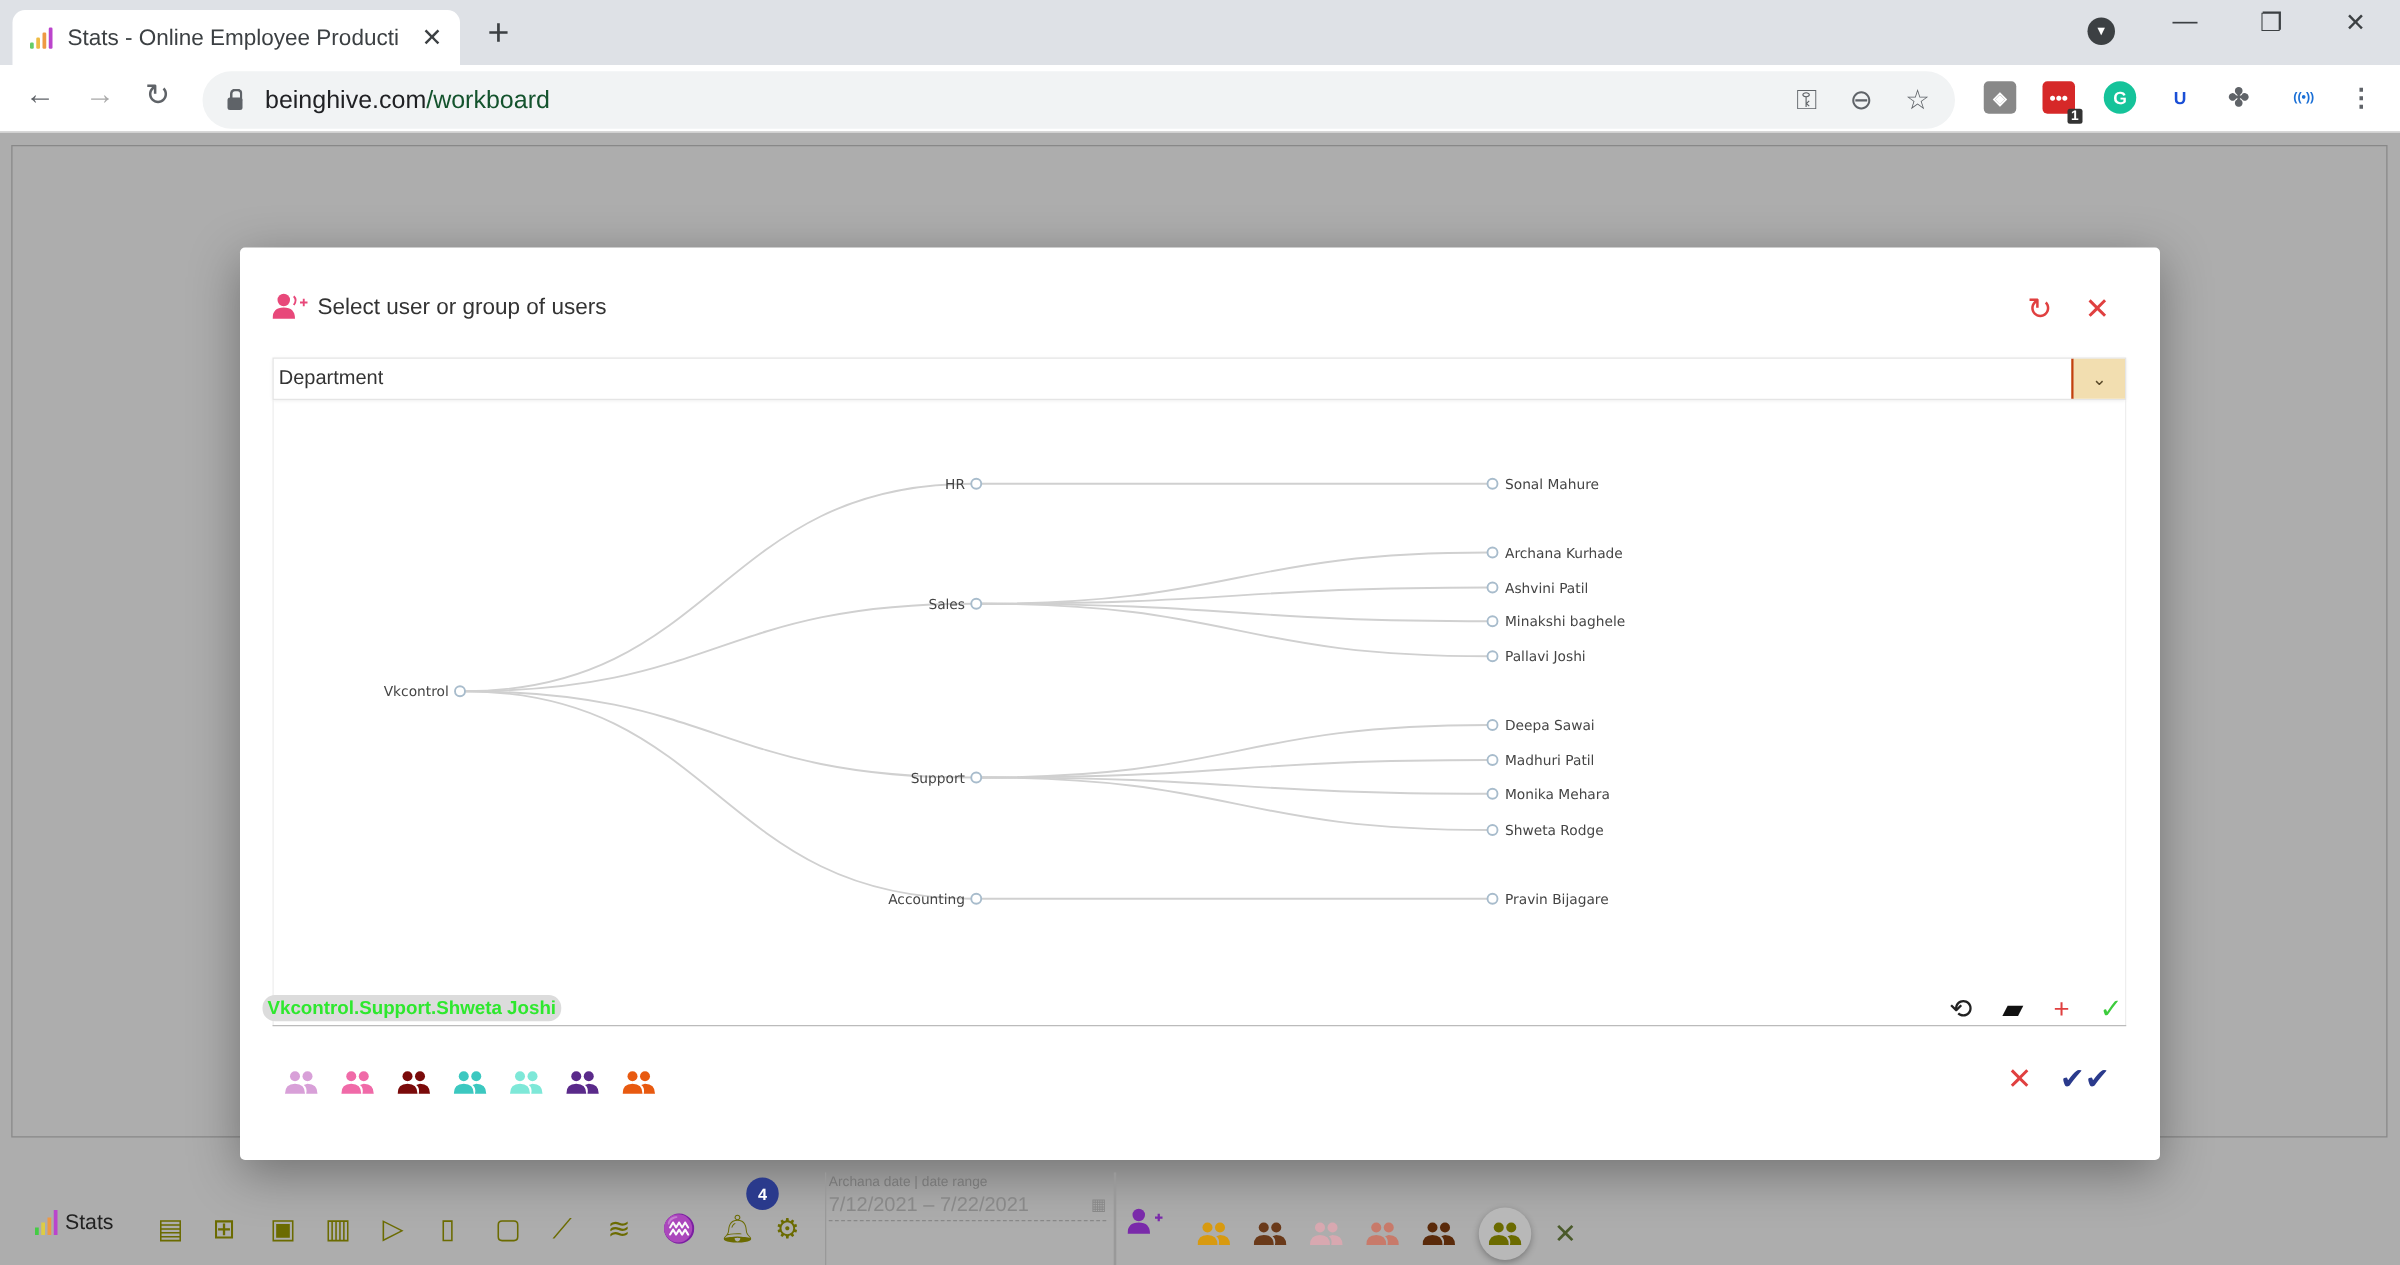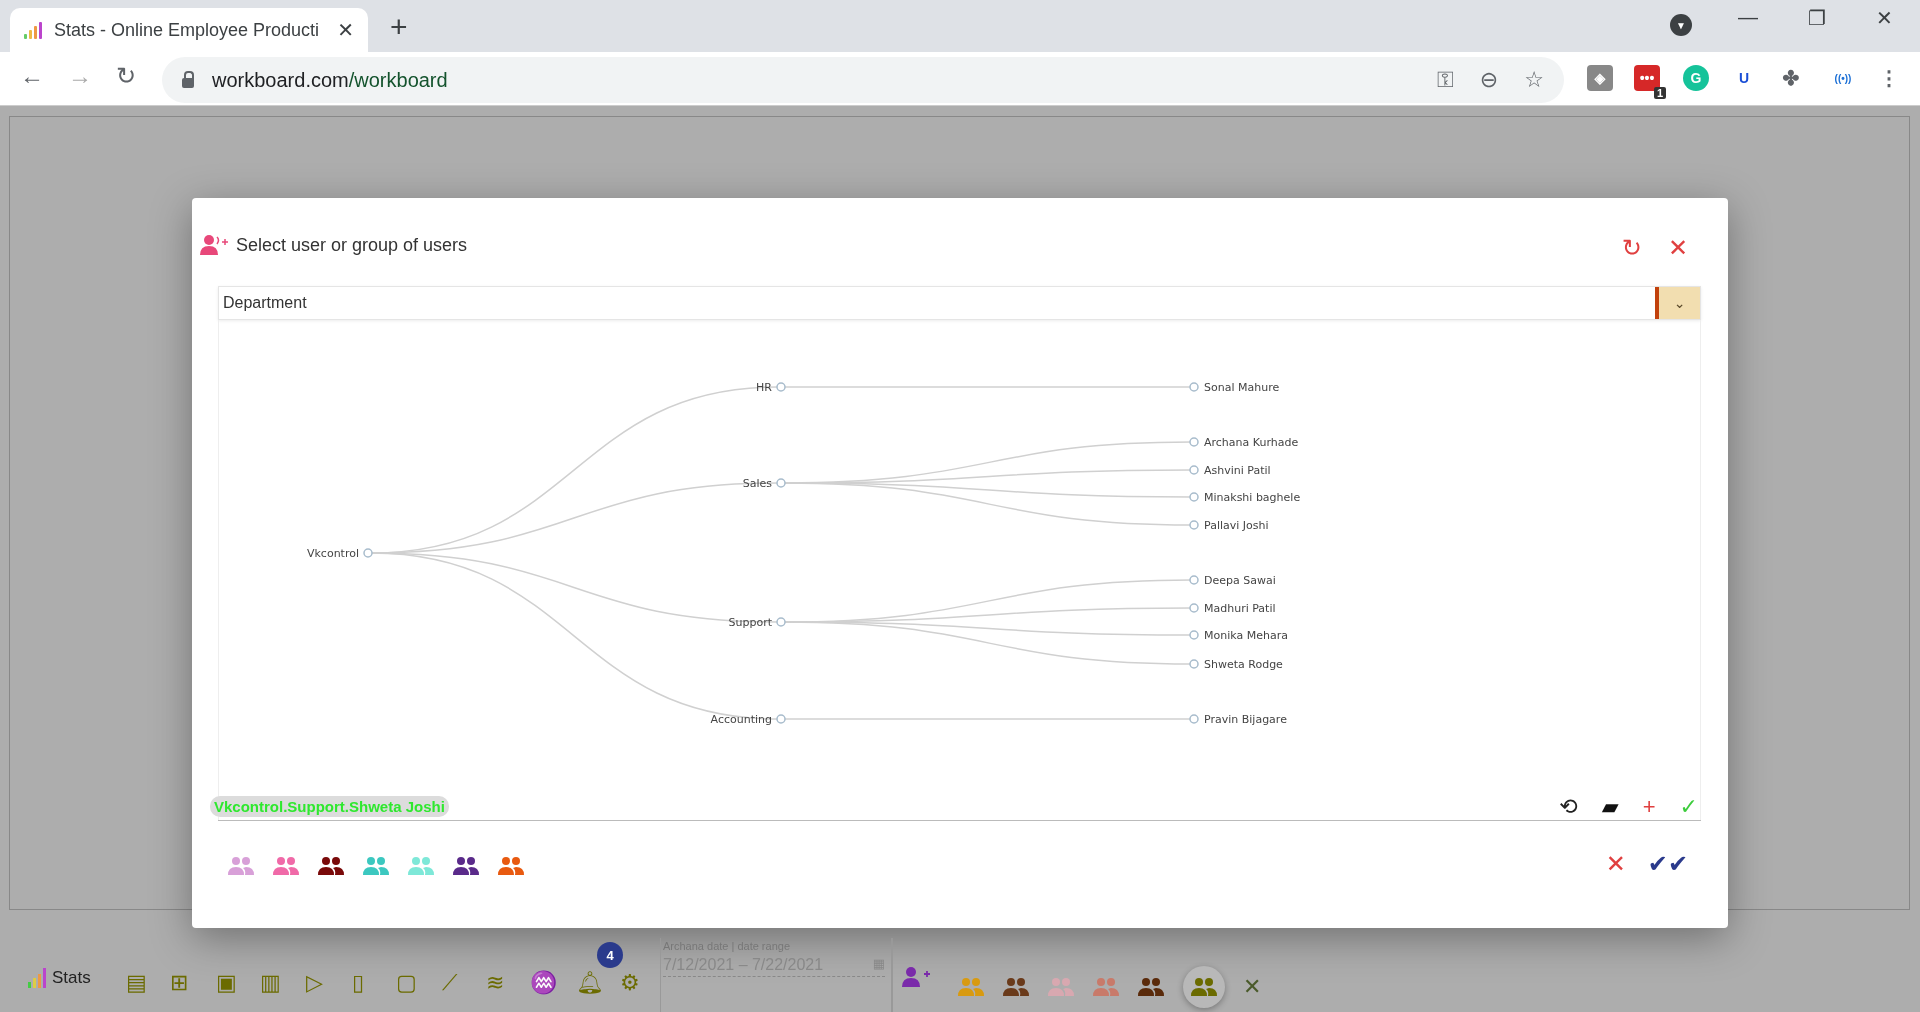--- a/index.html
+++ b/index.html
@@ -19,25 +19,25 @@
   .omnibox { position: absolute; left: 162px; top: 5px; width: 1402px; height: 46px; background: #f1f3f4; border-radius: 23px; display: flex; align-items: center; padding-left: 20px; }
   .lock { width: 12px; height: 10px; background: #5f6368; border-radius: 2px; position: relative; margin-right: 18px; margin-top: 6px; }
   .lock::before { content: ""; position: absolute; left: 2px; top: -7px; width: 6px; height: 8px; border: 2px solid #5f6368; border-bottom: none; border-radius: 4px 4px 0 0; }
   .url-host { font-size: 20px; color: #202124; }
   .url-path { font-size: 20px; color: #14532d; }
   .omni-icons { position: absolute; right: 20px; top: 10px; display: flex; gap: 26px; font-size: 22px; color: #5f6368; }
   .ext { position: absolute; top: 13px; width: 26px; height: 26px; border-radius: 4px; display:flex; align-items:center; justify-content:center; font-size: 14px; color:#fff; font-weight: bold; }
   
   .page-frame { position: absolute; left: 9px; top: 116px; width: 1901px; height: 794px; border: 1px solid #888; background: #adadad; }
   .modal { position: absolute; left: 192px; top: 198px; width: 1536px; height: 730px; background: #fff; border-radius: 4px; box-shadow: 0 10px 40px rgba(0,0,0,0.35); }
-  .modal-title { position: absolute; left: 8px; top: 36px; display: flex; align-items: center; gap: 6px; font-size: 18px; color: #333; }
+  .modal-title { position: absolute; left: 26px; top: 36px; display: flex; align-items: center; gap: 6px; font-size: 18px; color: #333; }
   .modal-actions { position: absolute; right: 40px; top: 38px; display: flex; gap: 26px; }
   .icon-btn { color: #e04040; font-size: 24px; cursor: pointer; line-height: 1; }
   .header-row { position: absolute; left: 26px; top: 88px; width: 1483px; height: 34px; border: 1px solid #e5e5e5; display: flex; box-shadow: 0 1px 3px rgba(0,0,0,0.08); }
-  .header-cell { flex: 1; font-size: 16px; color: #333; display: flex; align-items: center; padding-left: 4px; border-right: 4px solid #c2410c; text-align: right; }
+  .header-cell { flex: 1; font-size: 16px; color: #333; display: flex; align-items: center; padding-left: 4px; border-right: 2px solid #c2410c; text-align: right; }
   .header-dd { width: 41px; background: #f2deb0; display: flex; align-items: center; justify-content: center; color: #5a4a2a; font-size: 14px; }
   .tree-area { position: absolute; left: 26px; top: 122px; width: 1483px; height: 500px; border-left: 1px solid #eee; border-right: 1px solid #eee; }
   .tree-area svg text { font-family: "DejaVu Sans", sans-serif; font-size: 11px; fill: #444; }
   .tree-bottom-line { position: absolute; left: 26px; top: 622px; width: 1483px; height: 1px; background: #bbb; }
   .selected-path { position: absolute; left: 18px; top: 598px; background: #dcdcdc; border-radius: 10px; padding: 2px 4px; font-size: 15px; font-weight: bold; color: #2ee82e; }
   .tree-tools { position: absolute; right: 30px; top: 598px; display: flex; gap: 24px; align-items: center; }
   .tree-tools span { font-size: 22px; line-height: 1; }
   .group-icons { position: absolute; left: 36px; top: 658px; display: flex; gap: 18px; }
   .footer-actions { position: absolute; right: 40px; top: 654px; display: flex; gap: 22px; }
   
@@ -68,21 +68,21 @@
   <span class="win-ctrl" style="left:1808px;">❐</span>
   <span class="win-ctrl" style="left:1876px;">✕</span>
 </div>
 
 <div class="toolbar">
   <span class="nav-btn" style="left:20px;">←</span>
   <span class="nav-btn" style="left:68px;color:#aaa;">→</span>
   <span class="nav-btn" style="left:116px;">↻</span>
   <div class="omnibox">
     <div class="lock"></div>
-    <span class="url-host">workboard.com</span>
+    <span class="url-host">beinghive.com</span>
       <span class="url-path">/workboard</span>
     <div class="omni-icons">
       <span>⚿</span>
       <span>⊖</span>
       <span>☆</span>
     </div>
   </div>
   <div class="ext" style="left:1587px;background:#888;">◈</div>
   <div class="ext" style="left:1634px;background:#d62828;">•••<span style="position:absolute;right:-6px;bottom:-8px;background:#333;font-size:11px;padding:0 3px;border-radius:2px;">1</span></div>
   <div class="ext" style="left:1683px;background:#15c39a;border-radius:50%;">G</div>

